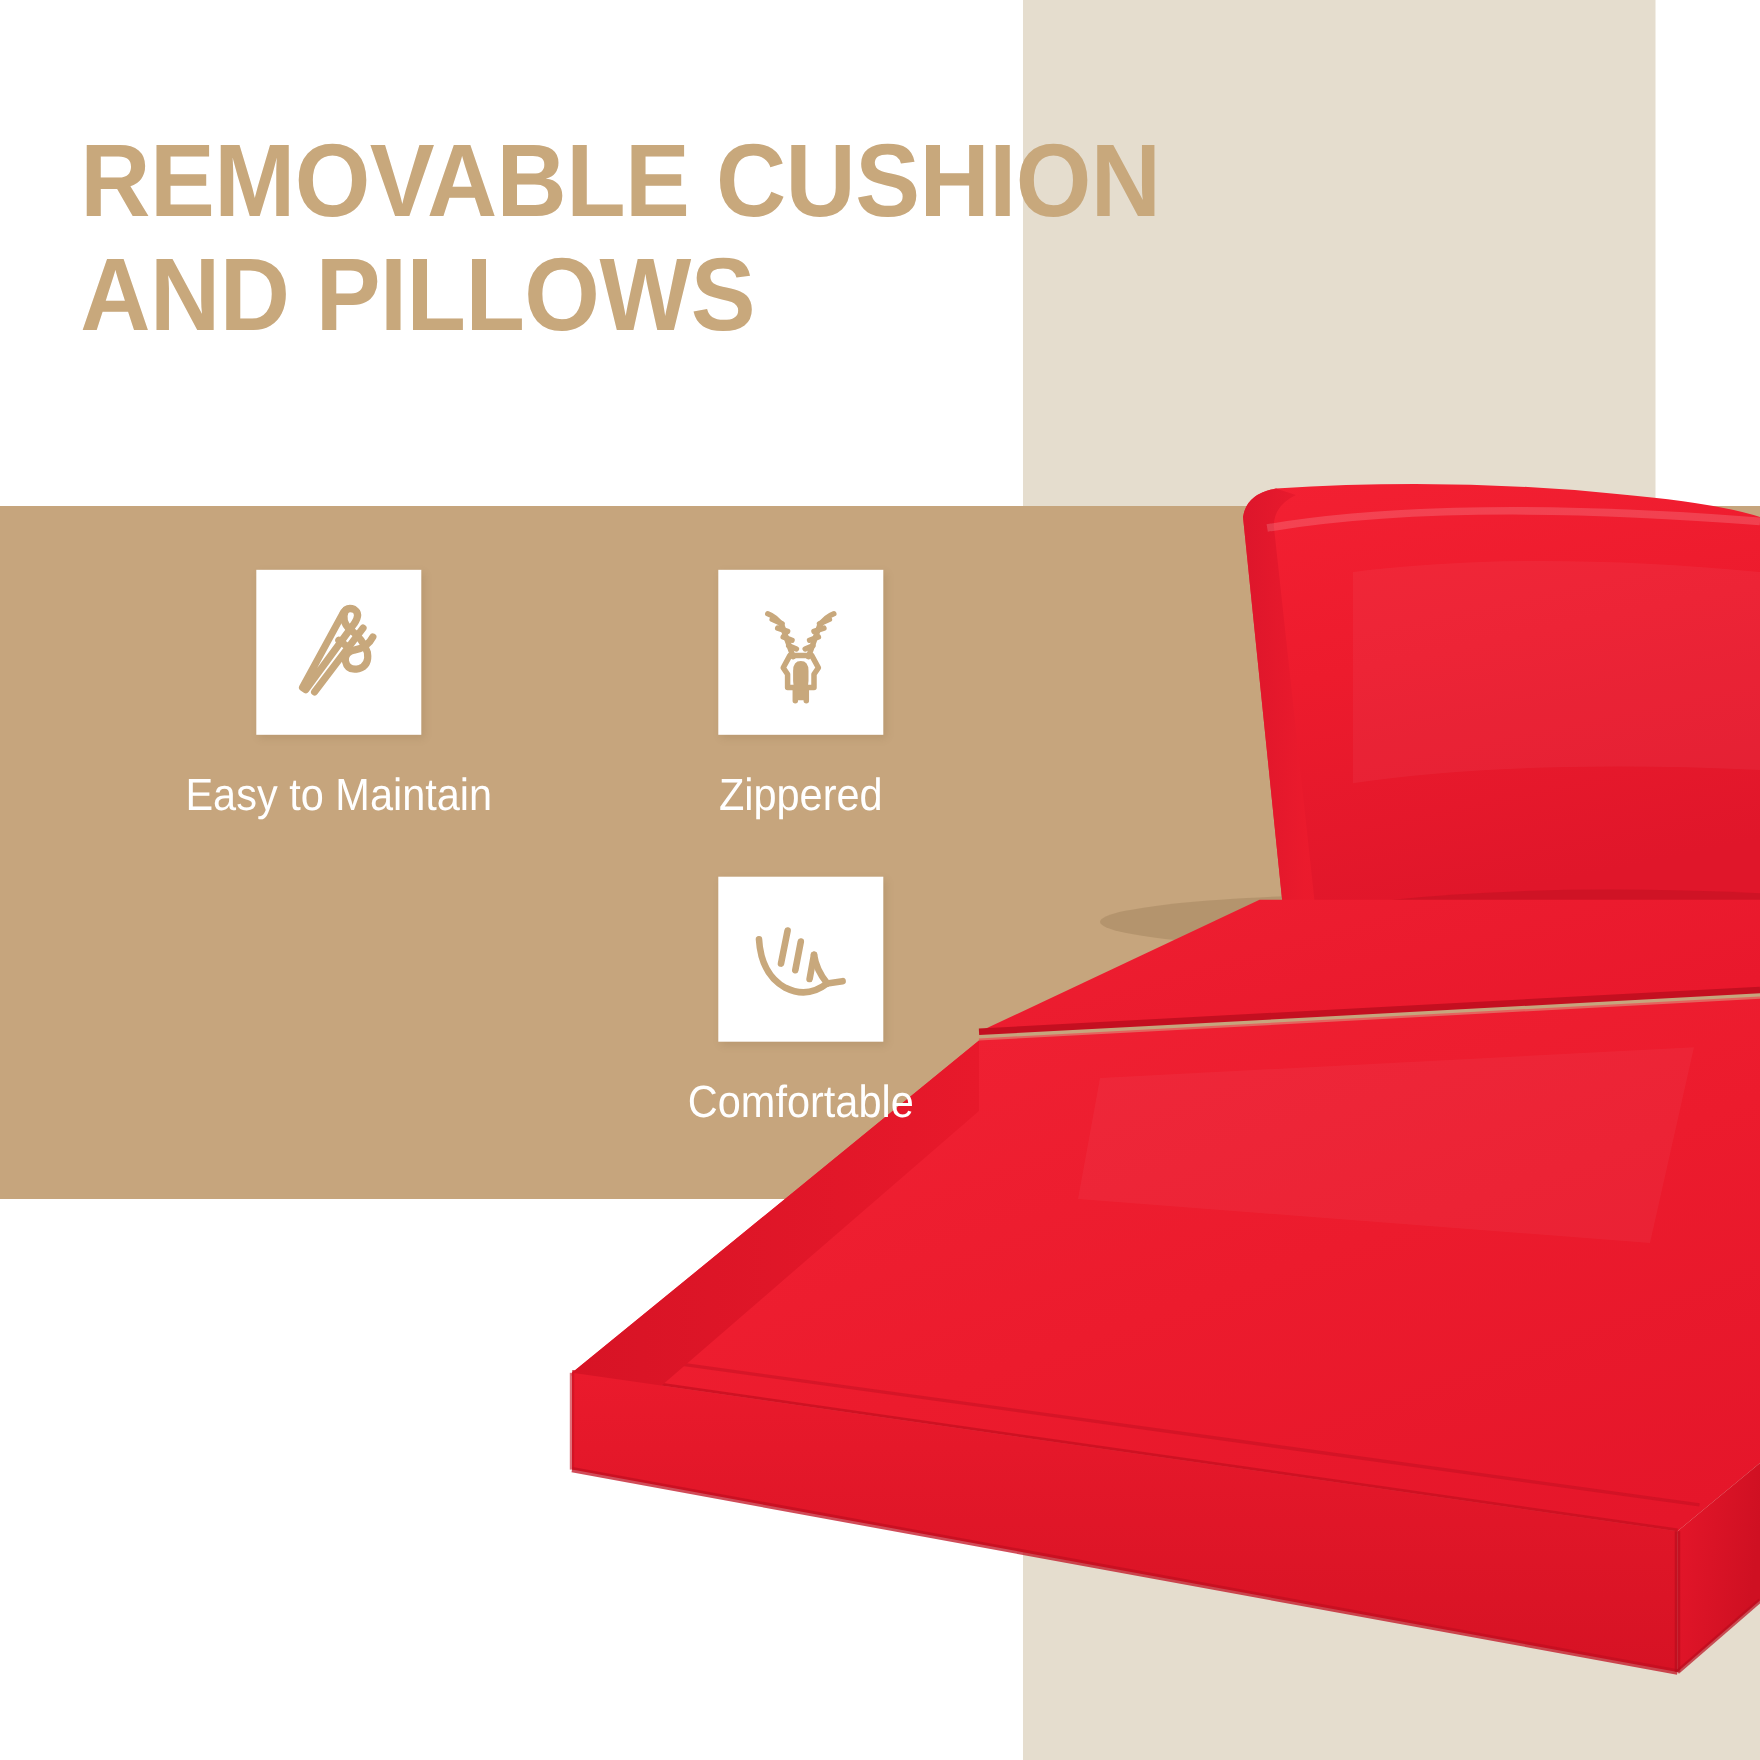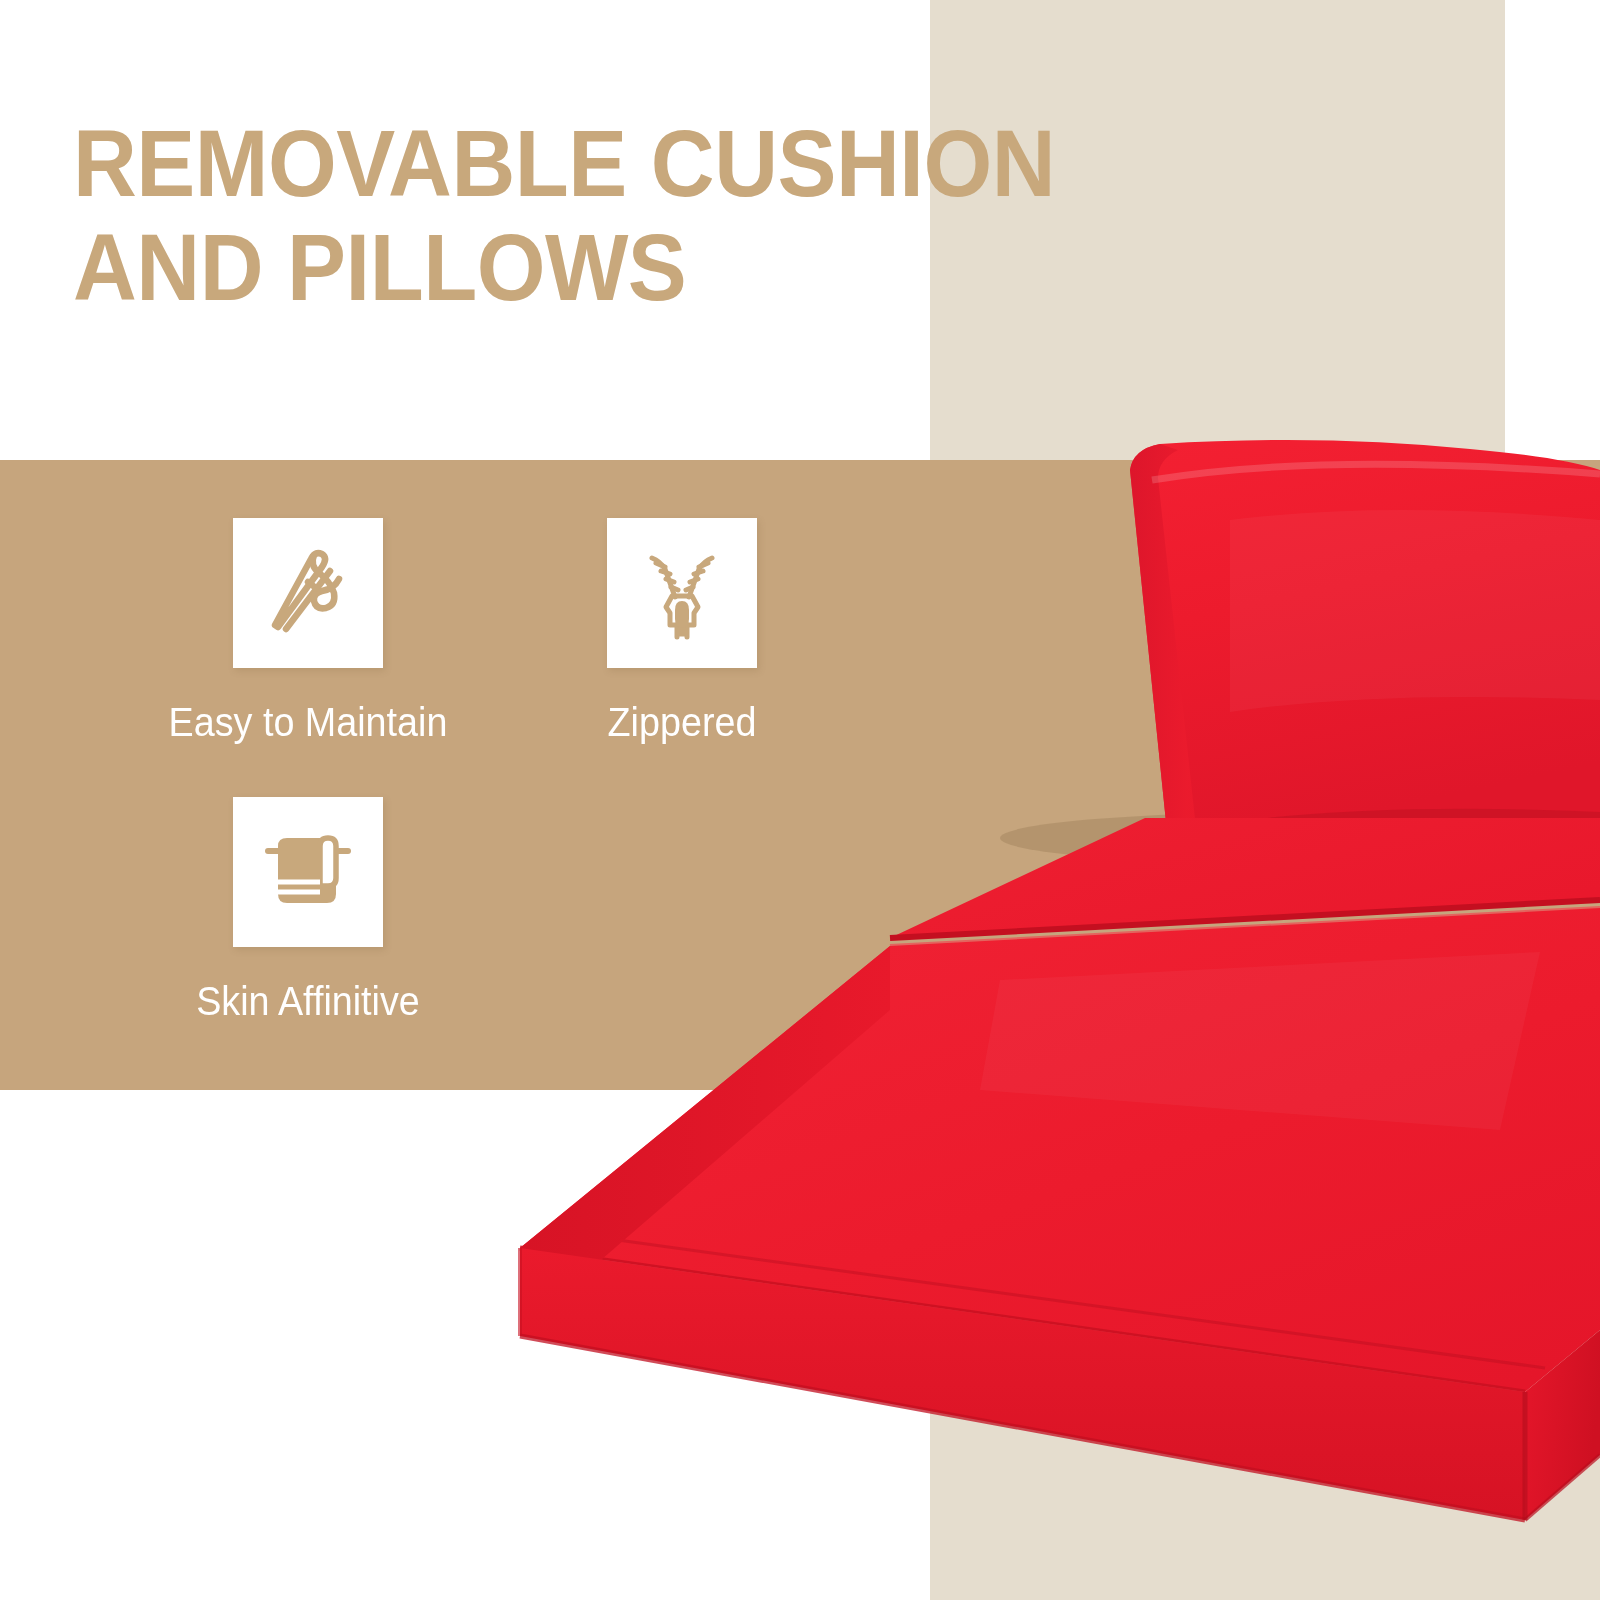--- a/index.html
+++ b/index.html
@@ -74,21 +74,21 @@
     z-index: 5;
     padding-left: 24px;
   }
   .feature {
     position: absolute;
     width: 396px;
   }
   .feature.r0 { top: 58px; }
   .feature.r1 { top: 337px; }
   .feature.c0 { left: 110px; }
-  .feature.c1 { left: 484px; }
+  .feature.c1 { left: 530px; }
 
   .icon-card {
     width: 150px;
     height: 150px;
     background: #ffffff;
     margin: 0 auto;
     display: flex;
     align-items: center;
     justify-content: center;
     box-shadow: 2px 3px 7px rgba(120, 92, 55, 0.18);
@@ -274,34 +274,32 @@
             <path d="M78,22 L69,26 M73,30 L64,33 M68,38 L60,41 M63,46 L56,49"></path>
             <path d="M42,55 L62,55 L68,66 L64,72 L64,84 L40,84 L40,72 L36,66 Z"></path>
             <path d="M47,84 L47,96 M57,84 L57,96 M47,88 L57,88 M47,93 L57,93"></path>
           </g>
           <path d="M52,60 q7,0 7,9 l0,9 q0,9 -7,9 q-7,0 -7,-9 l0,-9 q0,-9 7,-9 Z" fill="#c8a87c"></path>
         </svg>
       </div>
       <div class="feature-label">Zippered</div>
     </div>
 
-    <div class="feature r1 c0">
+
+    <div class="feature r1 c1">
       <div class="icon-card">
         <svg width="104" height="104" viewBox="0 0 104 104">
-          <g stroke="#c8a87c" stroke-width="6" stroke-linecap="round" fill="none">
-            <path d="M12,31 L92,31"></path>
-          </g>
-          <path d="M22,26 q0,-8 9,-8 l40,0 q9,0 9,8 l0,48 q0,9 -9,9 l-40,0 q-9,0 -9,-9 Z" fill="#c8a87c"></path>
-          <path d="M64,26 q0,-8 8,-8 q8,0 8,8 l0,32 q0,8 -8,8 l-8,0 Z" fill="#ffffff"></path>
-          <path d="M64,26 q0,-8 8,-8 q8,0 8,8 l0,32 q0,8 -8,8 l-8,0 Z" fill="none" stroke="#c8a87c" stroke-width="5.5" stroke-linejoin="round"></path>
-          <g stroke="#ffffff" stroke-width="5" stroke-linecap="butt">
-            <path d="M22,62 L64,62"></path>
-            <path d="M22,72 L64,72"></path>
+          <g fill="none" stroke="#c8a87c" stroke-width="6" stroke-linecap="round" stroke-linejoin="round">
+            <path d="M14,34 Q16,66 38,78 Q58,88 76,74"></path>
+            <path d="M40,26 L34,56"></path>
+            <path d="M52,36 L47,62"></path>
+            <path d="M64,48 L60,70"></path>
+            <path d="M76,74 L90,72"></path>
+            <path d="M76,74 Q66,62 64,48"></path>
           </g>
         </svg>
       </div>
-      <div class="feature-label">Skin Affinitive</div>
+      <div class="feature-label">Comfortable</div>
     </div>
 
-
   </div>
 
 </div>
 
 </body></html>

